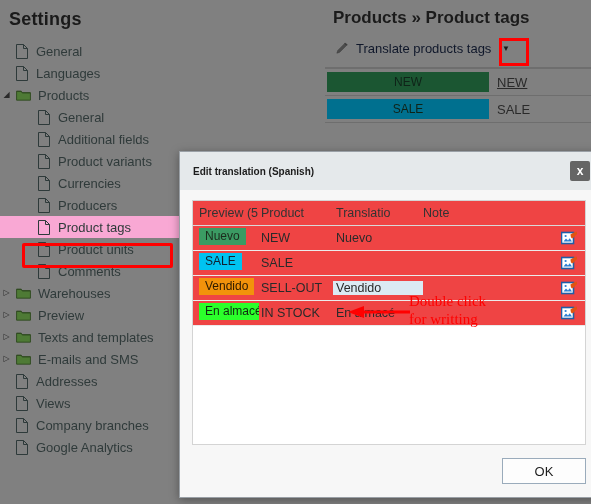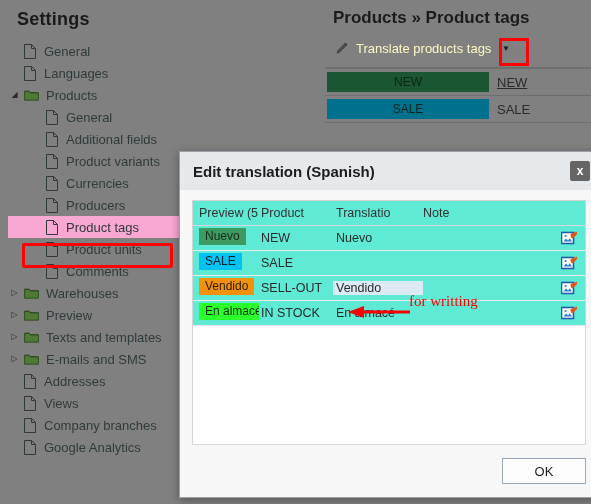--- a/index.html
+++ b/index.html
@@ -13,21 +13,21 @@
   }
 
   
   #app-backdrop {
     position: absolute; inset: 0;
     background: #808080;
   }
 
   
   #sidebar {
-    position: absolute; left: 8px; top: 0; width: 325px; height: 504px;
+    position: absolute; left: 0; top: 0; width: 325px; height: 504px;
     background: #808080;
     padding-top: 6px;
   }
   #sidebar-title {
     font-size: 18px; font-weight: bold; color: #1a1a1a;
     padding: 3px 0 10px 9px; letter-spacing: .2px;
   }
   .nav-item {
     display: flex; align-items: center;
     height: 22px; font-size: 13px; color: #2f3a3a;
@@ -63,21 +63,21 @@
     background: #808080;
   }
   #content-title {
     font-size: 17px; font-weight: bold; color: #1b1b1b;
     padding: 8px 0 0 8px; white-space: nowrap;
   }
   #toolbar {
     display: flex; align-items: center; height: 30px;
     padding-left: 10px; gap: 6px; margin-top: 5px;
   }
-  #toolbar .tb-label { font-size: 13px; color: #fef9c3; }
+  #toolbar .tb-label { font-size: 13px; color: #0f172a; }
   #caret-btn {
     width: 17px; height: 17px; display: flex; align-items: center; justify-content: center;
     font-size: 8px; color: #1a1a1a;
   }
   #annot-caret {
     position: absolute; left: 499px; top: 38px; width: 30px; height: 28px;
     border: 3px solid #FF0000; z-index: 30; pointer-events: none;
   }
   #bg-table { margin-top: 4px; border-top: 1px solid #6e6e6e; }
   .bg-th-row {
@@ -101,31 +101,31 @@
     border: 1px solid #9aa0a6;
     box-shadow: 0 2px 9px rgba(0,0,0,.35);
     z-index: 20;
     display: flex; flex-direction: column;
   }
   #dialog-titlebar {
     height: 38px; background: #e5e9eb;
     display: flex; align-items: center; justify-content: space-between;
     padding: 0 8px 0 13px; flex: 0 0 38px;
   }
-  #dialog-title { font-size: 15px; font-weight: bold; color: #1c1c1c; white-space: nowrap; }
+  #dialog-title { font-size: 10px; font-weight: bold; color: #1c1c1c; white-space: nowrap; }
   #dialog-close {
     width: 20px; height: 20px; background: #656565; color: #ffffff;
     font-size: 12px; font-weight: bold; line-height: 20px; text-align: center;
     border-radius: 2px; cursor: pointer;
   }
   #dialog-body {
     flex: 1; padding: 10px 12px 0 12px; display: flex; flex-direction: column;
   }
   #trans-table {
-    background: #5eead4; border: 1px solid #d4d4d4; flex: 1;
+    background: #ef4444; border: 1px solid #d4d4d4; flex: 1;
     display: flex; flex-direction: column; overflow: hidden;
   }
   .tt-head {
     display: flex; height: 25px; align-items: center;
     border-bottom: 1px solid #d9d9d9; font-size: 12.5px; color: #333333;
   }
   .tt-row {
     display: flex; align-items: center; height: 25px;
     border-bottom: 1px solid #ebebeb; font-size: 12.5px; color: #2a2a2a;
     position: relative;
@@ -482,14 +482,15 @@
   <div id="dialog-footer">
     <button id="ok-button">OK</button>
   </div>
 </div>
 
 <svg id="annot-arrow" viewBox="0 0 62 12">
   <line x1="62" y1="6" x2="14" y2="6" stroke="#FF0000" stroke-width="3"></line>
   <polygon points="0,6 16,0 16,12" fill="#FF0000"></polygon>
 </svg>
 <div id="annot-note">
+  <div>Double click</div>
   <div>for writting</div>
 </div>
 
 </body></html>

